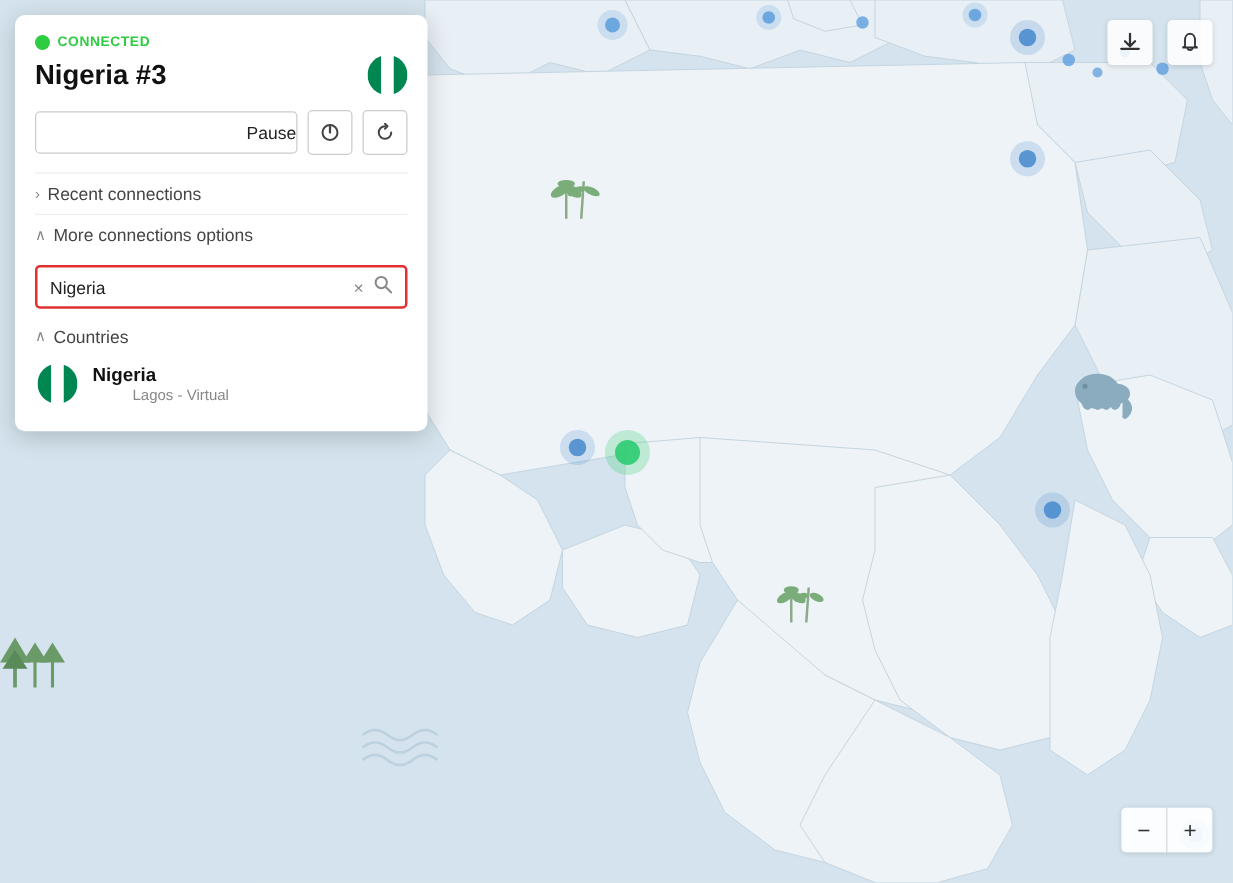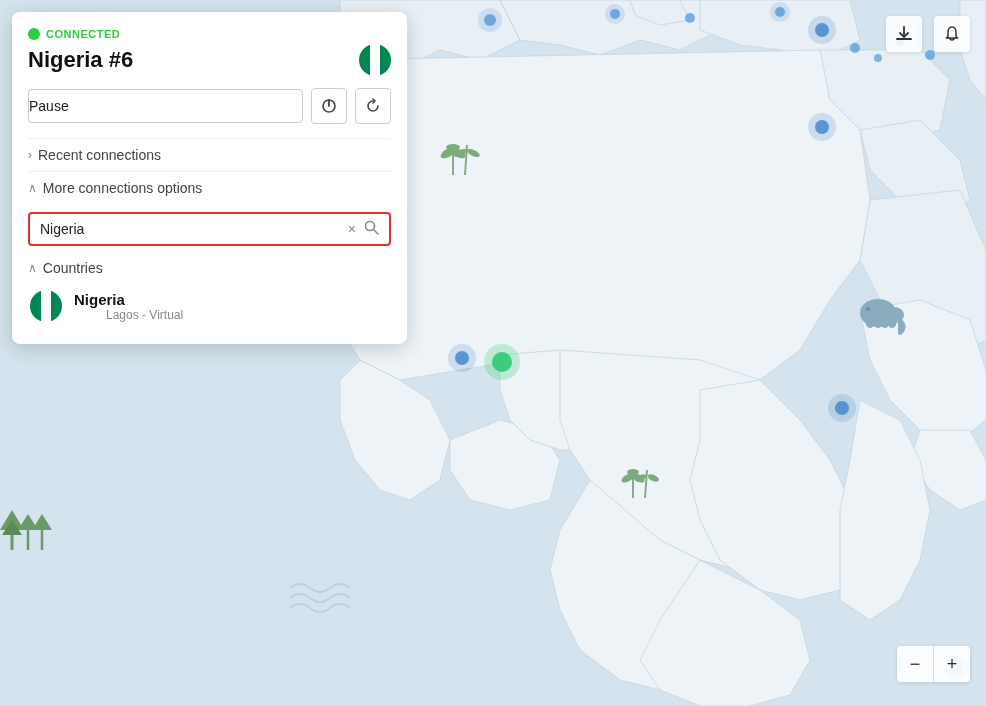--- a/index.html
+++ b/index.html
@@ -15,21 +15,21 @@
     }
 
     .map-svg {
       width: 100%; height: 100%;
     }
 
     
     #panel {
       position: absolute;
       top: 12px; left: 12px;
-      width: 395px;
+      width: 330px;
       background: #ffffff;
       border-radius: 8px;
       box-shadow: 0 4px 20px rgba(0,0,0,0.18);
       padding: 16px;
       z-index: 10;
     }
 
     .connected-badge {
       display: flex;
       align-items: center;
@@ -96,21 +96,21 @@
 
     .pause-btn {
       flex: 1;
       padding: 8px 0;
       border: 1px solid #ccc;
       border-radius: 4px;
       background: #fff;
       font-size: 14px;
       color: #222;
       cursor: pointer;
-      text-align: left;
+      text-align: right;
     }
 
     .icon-btn {
       width: 36px; height: 36px;
       border: 1px solid #ccc;
       border-radius: 4px;
       background: #fff;
       display: flex; align-items: center; justify-content: center;
       cursor: pointer;
       font-size: 16px;
@@ -393,21 +393,21 @@
 </div>
 
 <div id="panel">
 
   <div class="connected-badge">
     <span class="connected-dot"></span>
     <span class="connected-label">CONNECTED</span>
   </div>
 
   <div class="server-row">
-    <span class="server-name">Nigeria #6</span>
+    <span class="server-name">Nigeria #3</span>
     <div class="nigeria-flag">
       <div class="nigeria-flag-left"></div>
       <div class="nigeria-flag-center"></div>
       <div class="nigeria-flag-right"></div>
     </div>
   </div>
 
   <div class="action-row">
     <button class="pause-btn">Pause</button>
     <button class="icon-btn">

